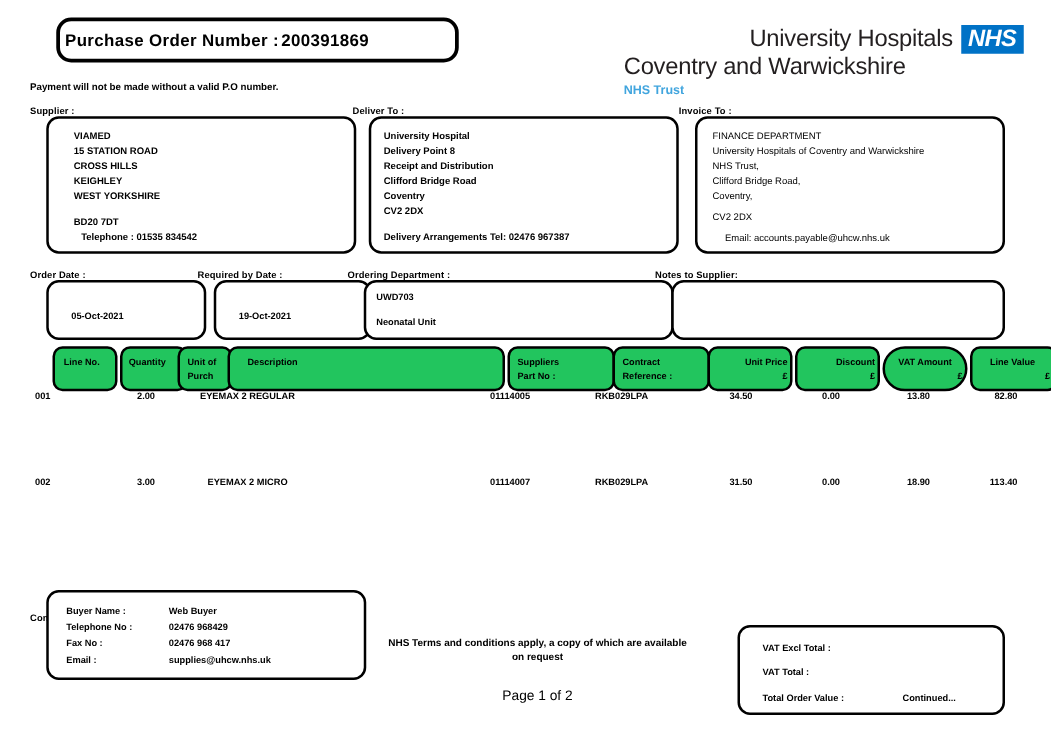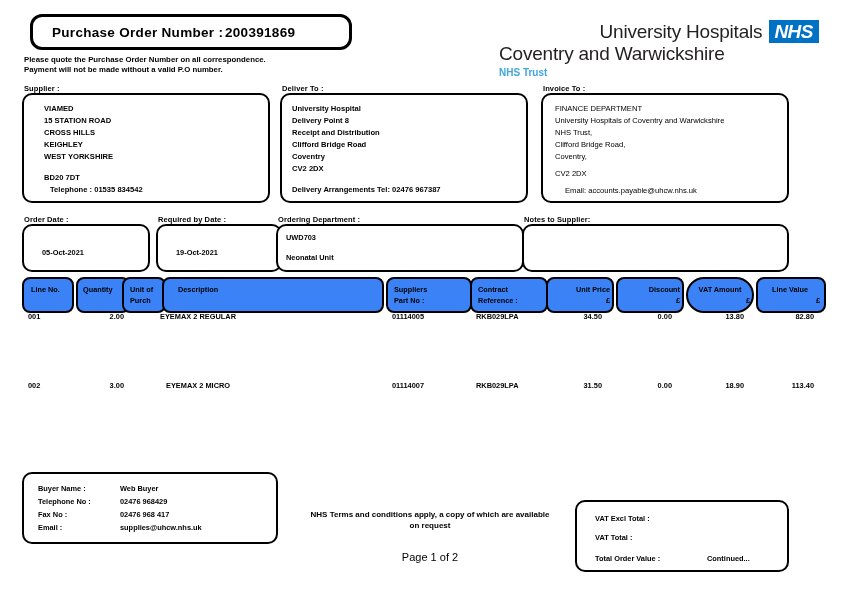--- a/index.html
+++ b/index.html
@@ -24,20 +24,21 @@
   }
   .abs { position: absolute; }
 
   
   .box {
     position: absolute;
     border: 2px solid #000;
     border-radius: 10px;
     background: #fff;
     box-sizing: border-box;
+    margin-left: 15px;
   }
 
   
   .lbl {
     position: absolute;
     font-size: 7.5px;
     font-weight: bold;
     letter-spacing: 0.1px;
     white-space: nowrap;
   }
@@ -128,24 +129,25 @@
   #orderdate-box { left: 22px;  top: 224px; width: 128px; height: 48px; }
   #reqdate-box   { left: 156px; top: 224px; width: 126px; height: 48px; }
   #orddept-box   { left: 276px; top: 224px; width: 248px; height: 48px; }
   #notes-box     { left: 522px; top: 224px; width: 267px; height: 48px; }
 
   
   .colhdr {
     position: absolute;
     border: 2px solid #000;
     border-radius: 8px;
-    background: #3b82f6;
+    background: #22c55e;
     box-sizing: border-box;
     height: 36px;
     top: 277px;
+    margin-left: 20px;
   }
   .colhdr-txt {
     position: absolute;
     font-size: 7.3px;
     font-weight: bold;
     white-space: nowrap;
   }
 
   
   .cell {
@@ -171,21 +173,20 @@
   }
 </style>
 </head>
 <body>
 
 <div class="page">
 
   <div class="box" id="po-box"></div>
   <div id="po-label" class="abs">Purchase Order Number :</div>
   <div id="po-number" class="abs">200391869</div>
-  <div id="po-note1" class="abs">Please quote the Purchase Order Number on all correspondence.</div>
   <div id="po-note2" class="abs">Payment will not be made without a valid P.O number.</div>
 
   <div id="logo-wrap">
     <div id="logo-row1">
       <span class="logo-line">University Hospitals</span>
       <span id="nhs-badge">NHS</span>
     </div>
     <span class="logo-line">Coventry and Warwickshire</span>
     <span id="nhs-trust">NHS Trust</span>
   </div>

